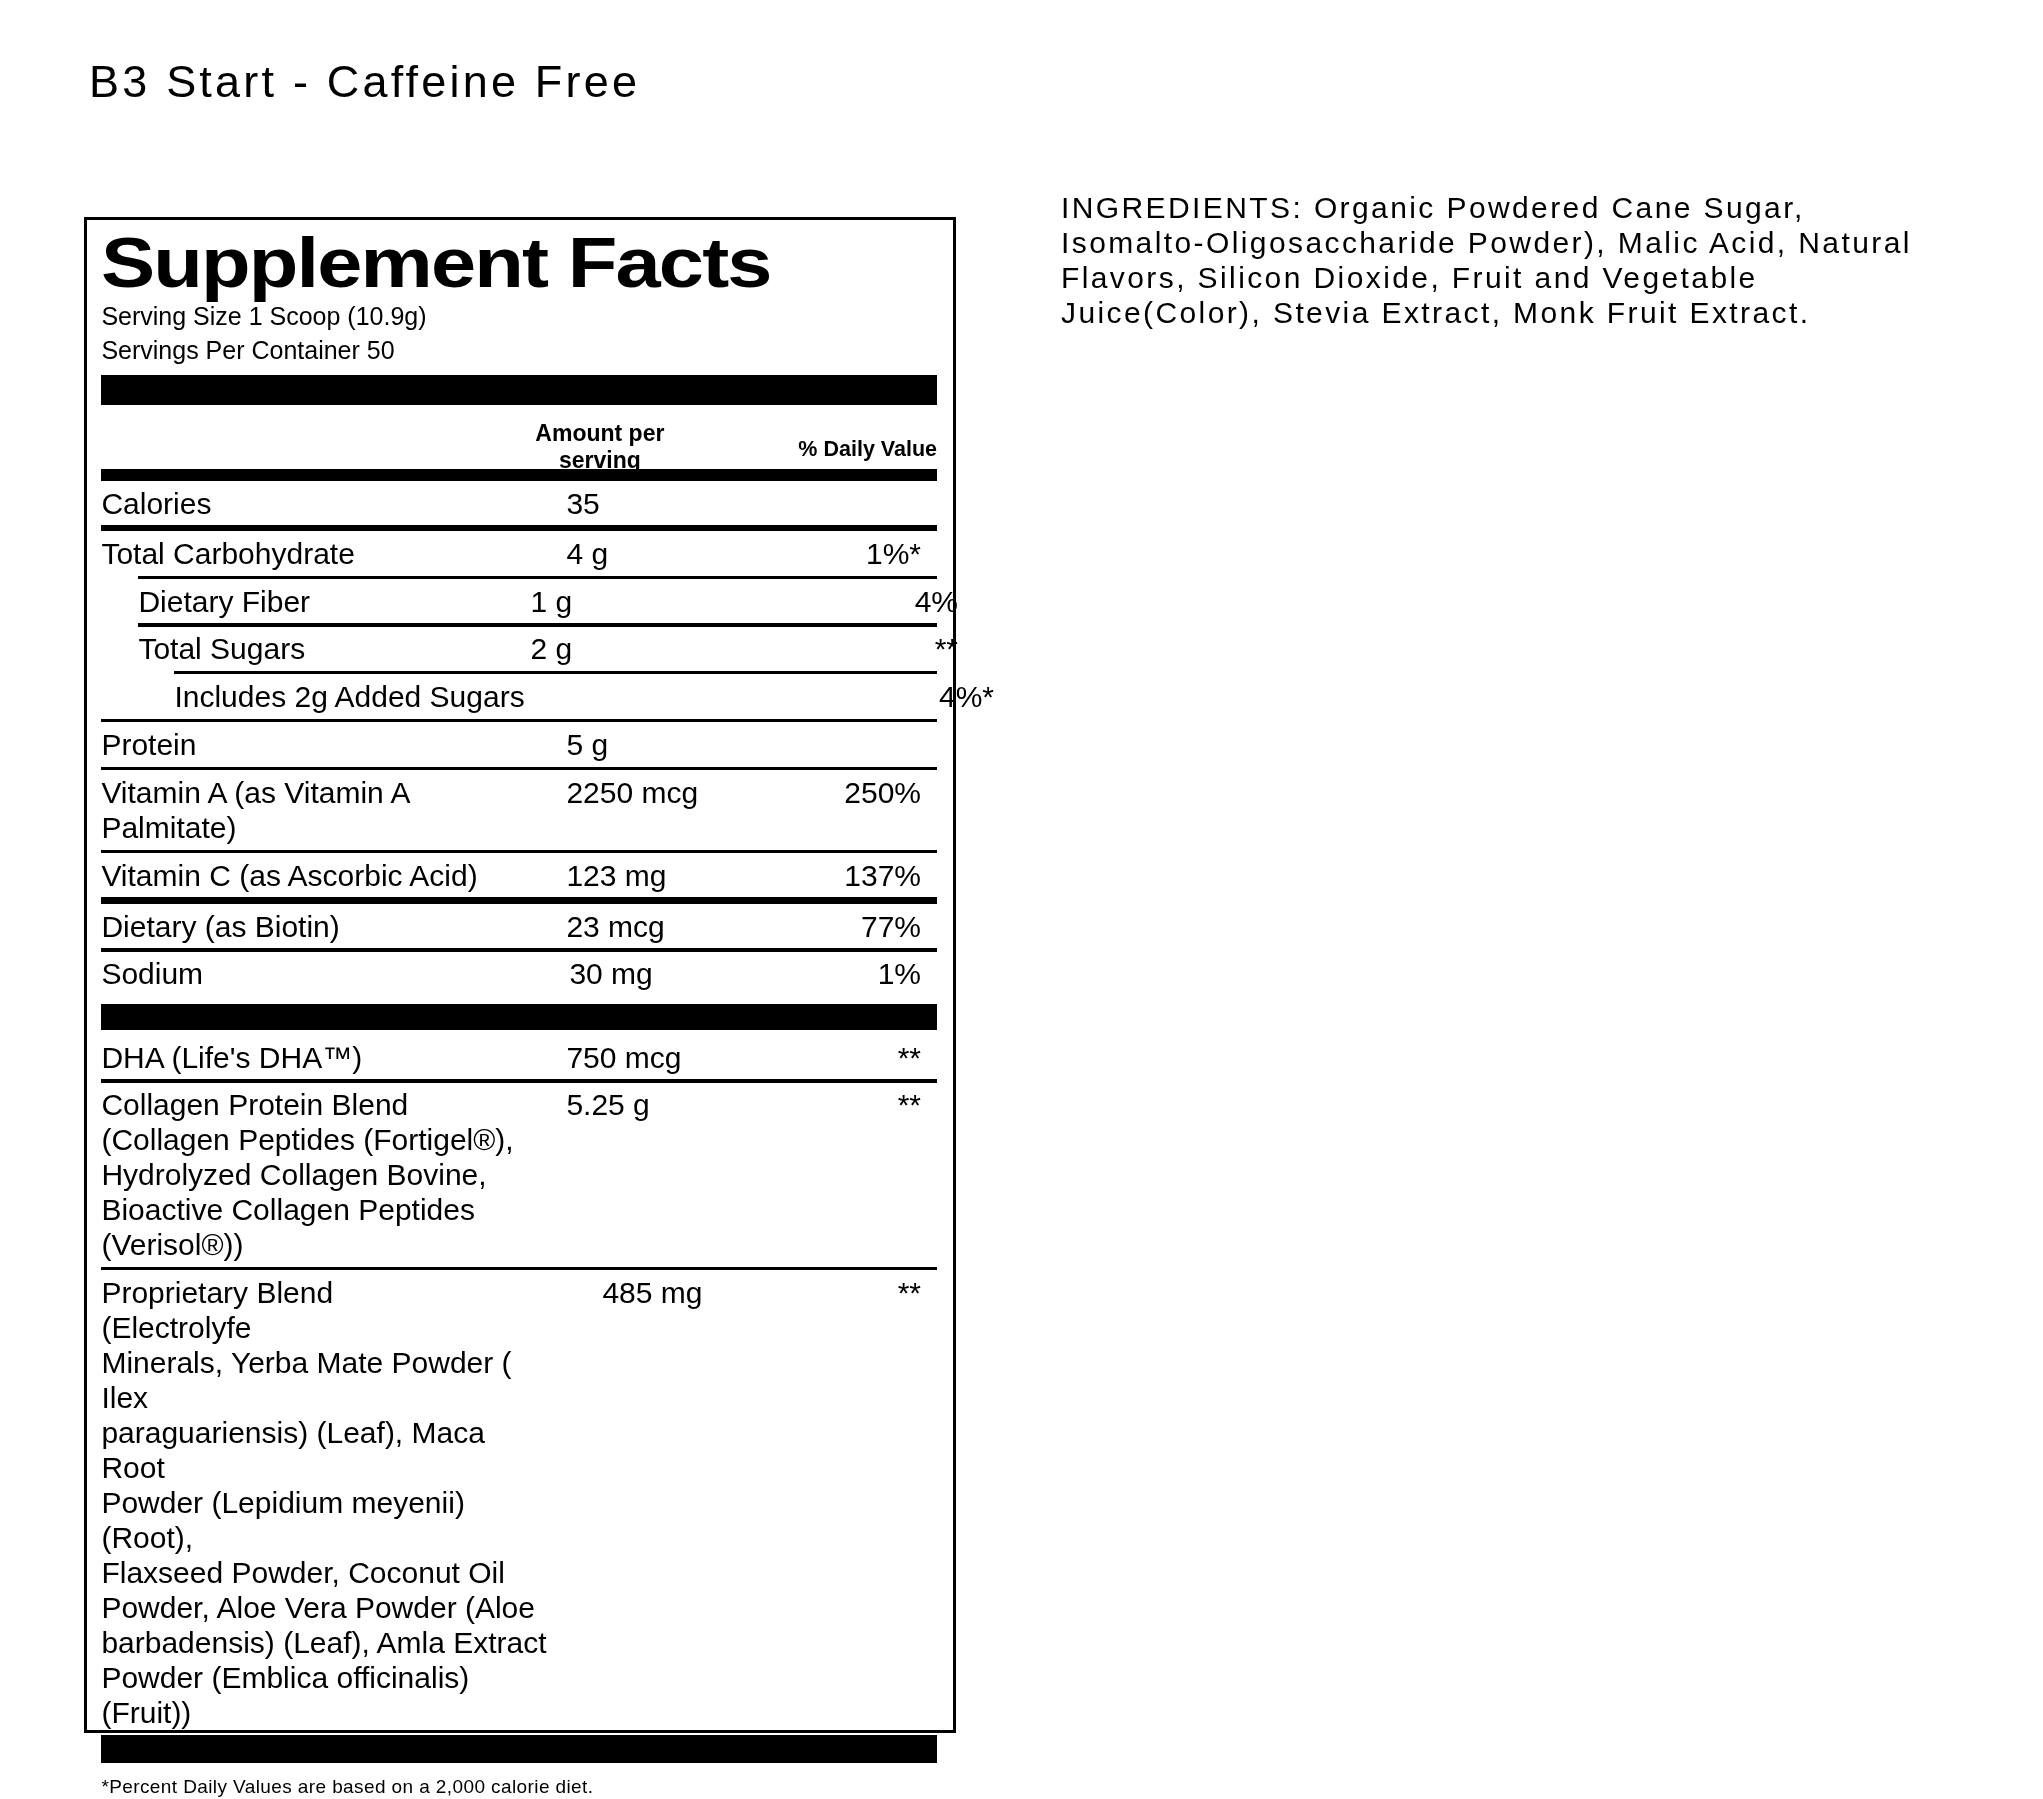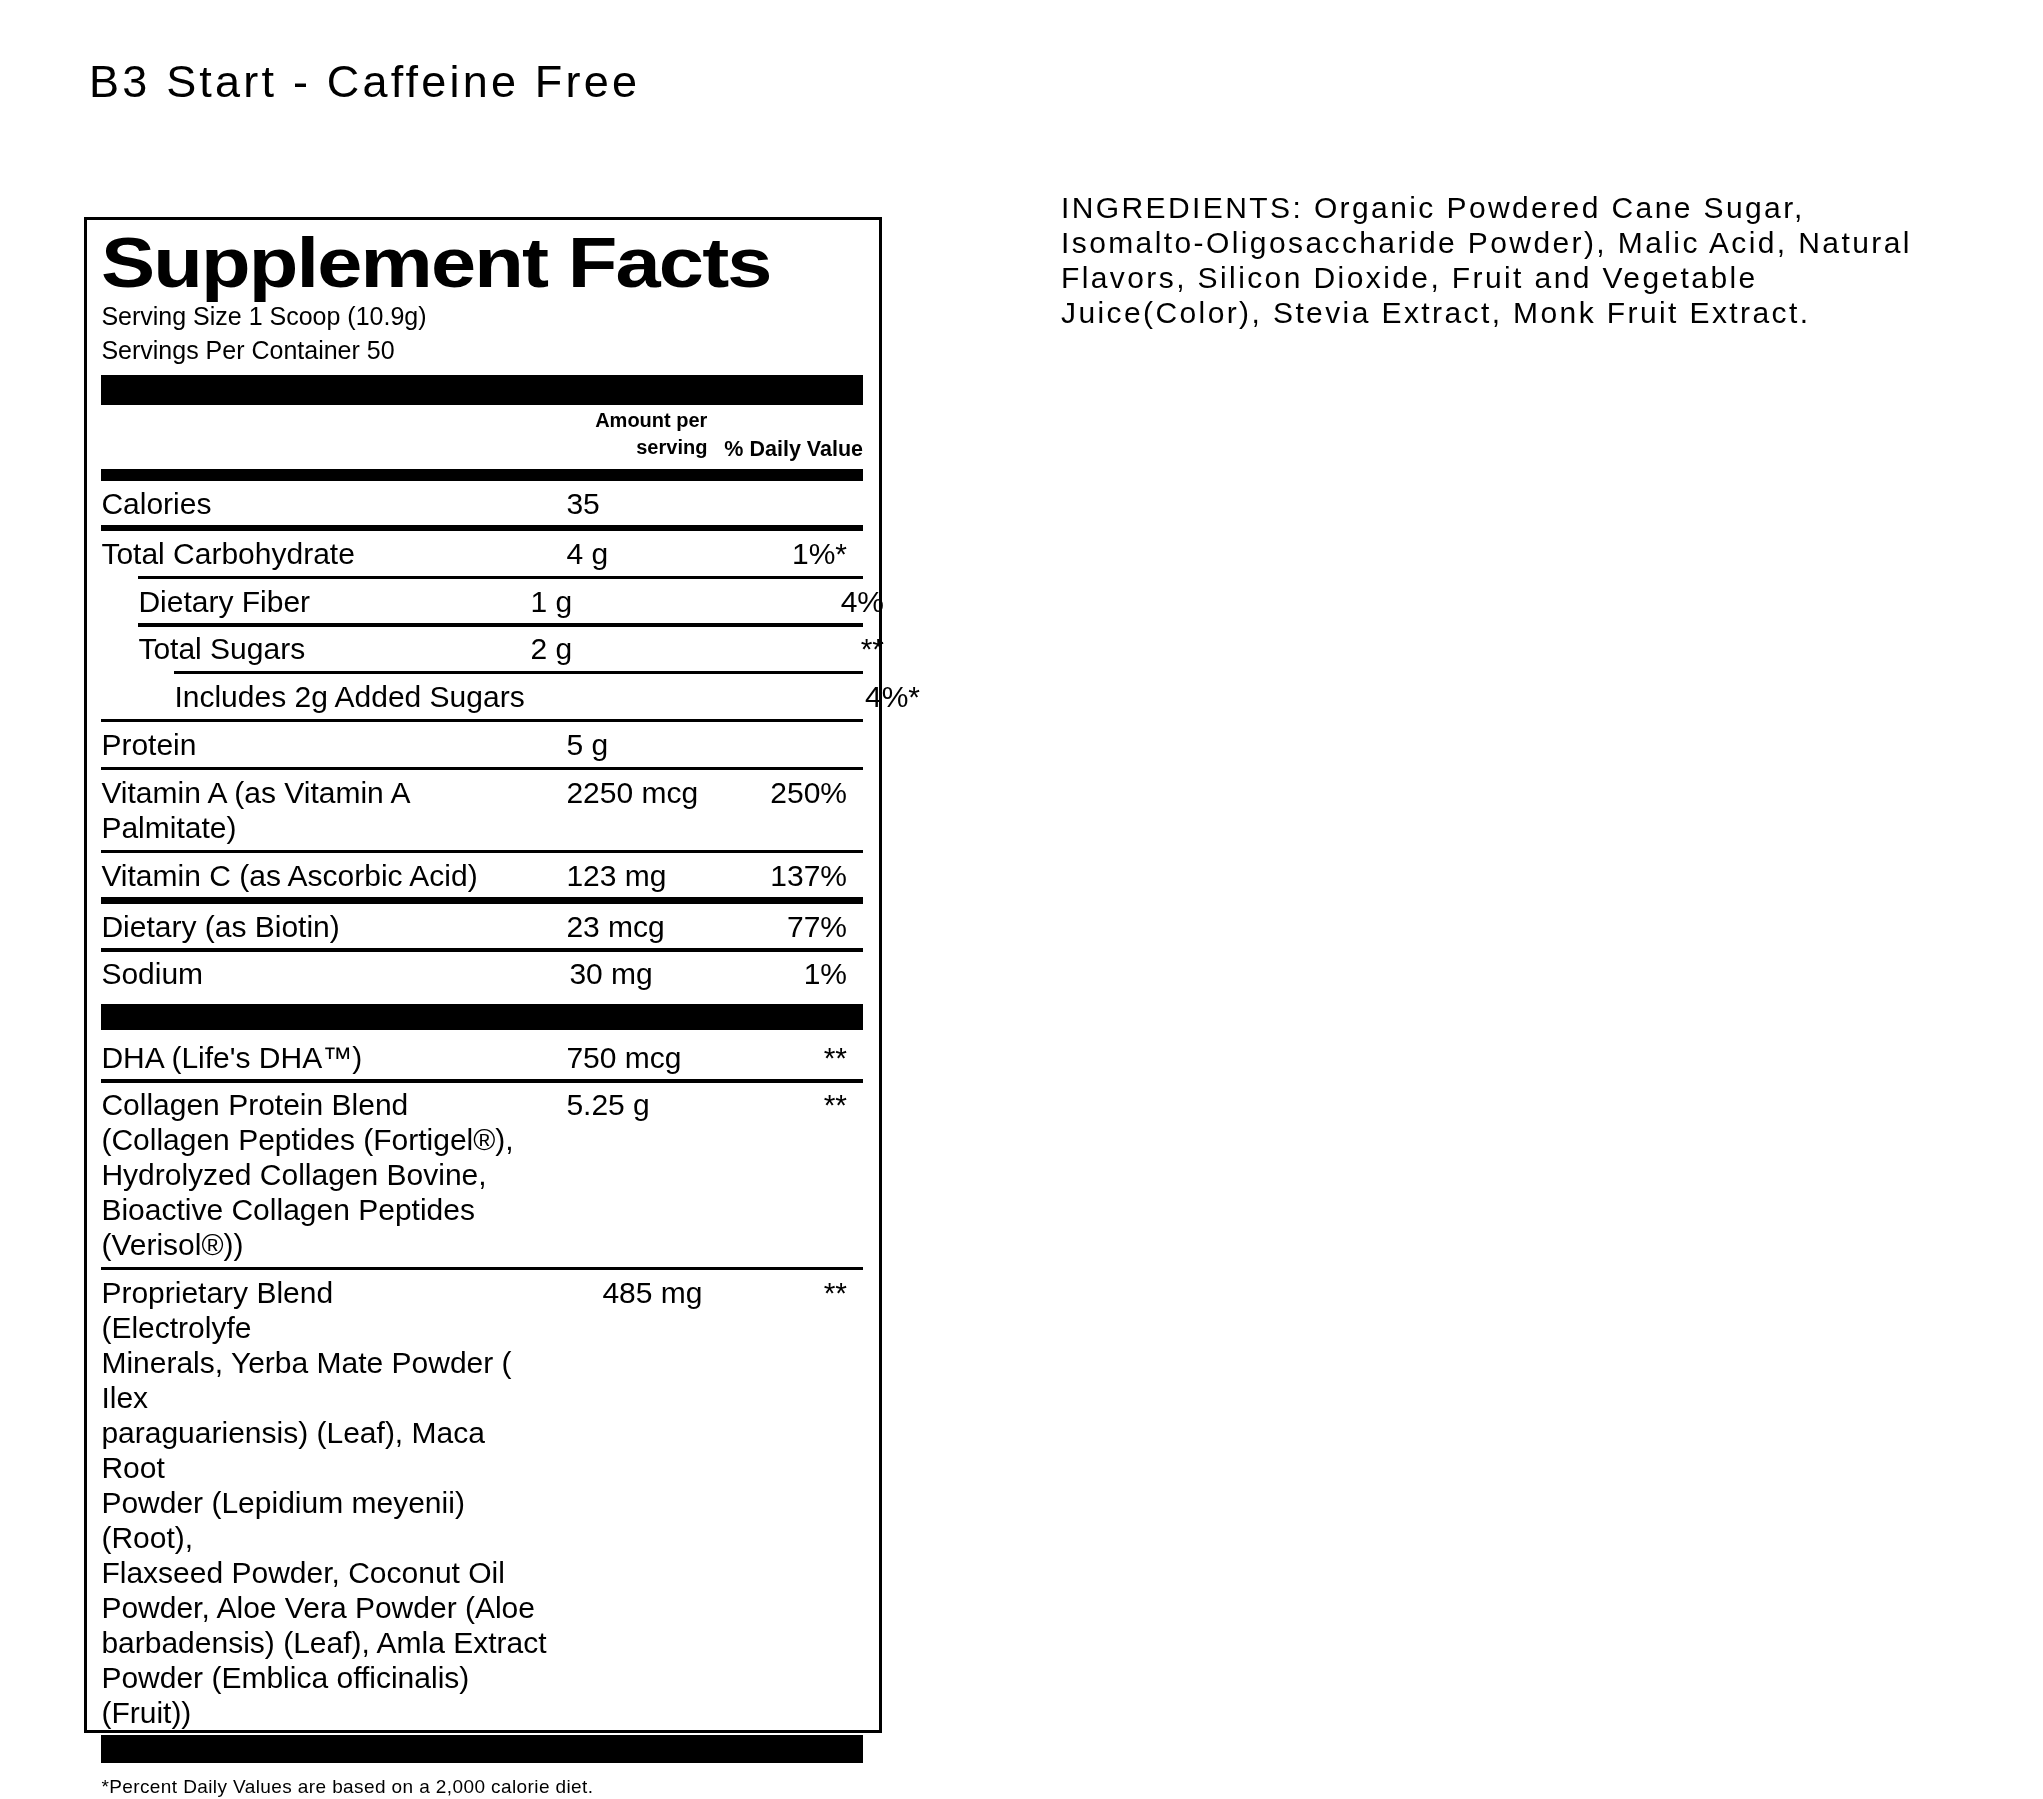--- a/index.html
+++ b/index.html
@@ -22,21 +22,21 @@
   
   .ingredients{
     position:absolute;left:1061px;top:190px;width:990px;
     font-size:30px;line-height:35px;letter-spacing:2.4px;
     white-space:pre-line;
   }
 
   
   .panel{
     position:absolute;left:84px;top:217px;
-    width:798px;height:1516px;
+    width:872px;height:1516px;
     border:3.2px solid #000;
     box-sizing:border-box;
     padding:4.8px 16px 0 14.4px;
     background:#fff;
   }
   .sf-heading{
     font-size:70px;font-weight:bold;line-height:65px;
     letter-spacing:-1.6px;white-space:nowrap;
     display:inline-block;transform:scaleX(1.16);transform-origin:left center;
     margin:6.4px 0 3.2px 0;
@@ -44,22 +44,22 @@
   .serving-line{font-size:25px;line-height:34px;}
 
   .bar{background:#000;}
   .bar-1{height:29.5px;margin-top:8px;}
   .bar-2{height:12px;}
   .bar-3{height:26px;margin:8px 0 4.8px 0;}
   .bar-4{height:28px;}
 
   .header-row{position:relative;height:64px;}
   .amount-header{
-    position:absolute;left:391px;top:2px;width:215px;
-    text-align:right;font-weight:bold;font-size:20px;line-height:27px;
+    position:absolute;left:391px;top:15px;width:215px;
+    text-align:center;font-weight:bold;font-size:23px;line-height:27px;
     white-space:pre-line;
   }
   .dv-header{
     position:absolute;right:0;bottom:6.4px;
     font-weight:bold;font-size:21.5px;
   }
 
   .rows{font-size:30px;}
   .row{position:relative;line-height:35px;padding:4.8px 0;}
   .row .name{display:block;max-width:447px;white-space:pre-wrap;}

